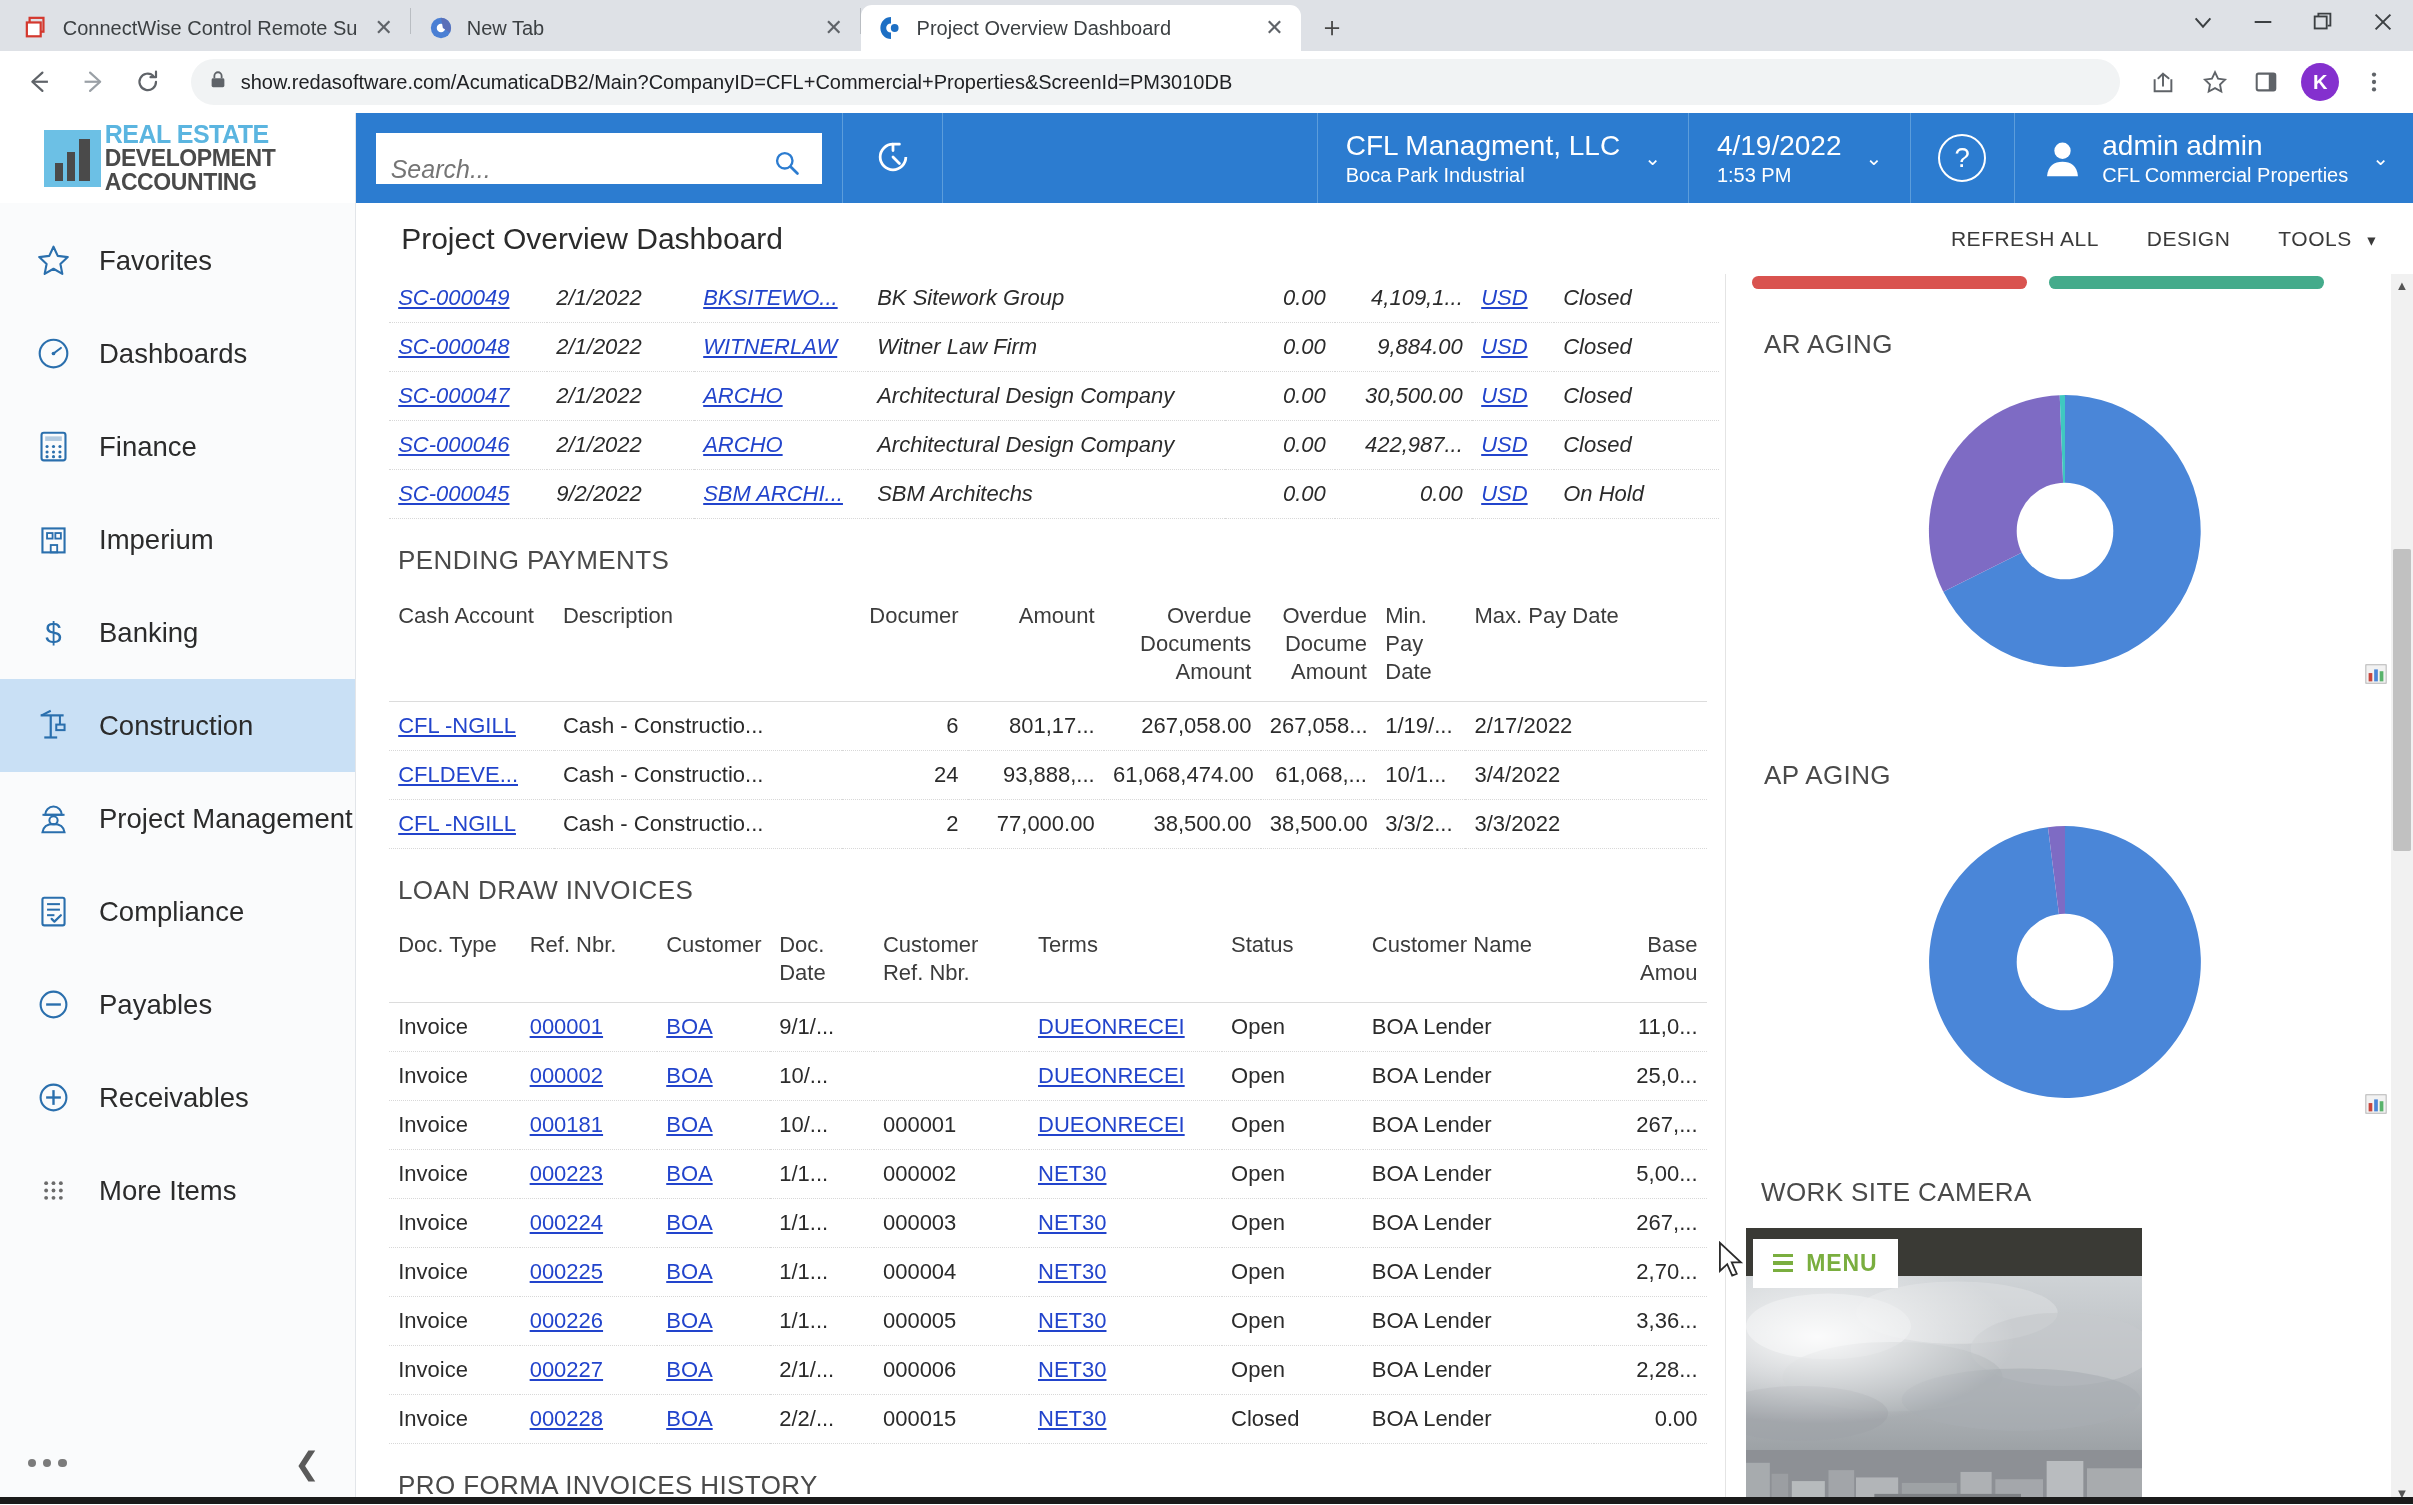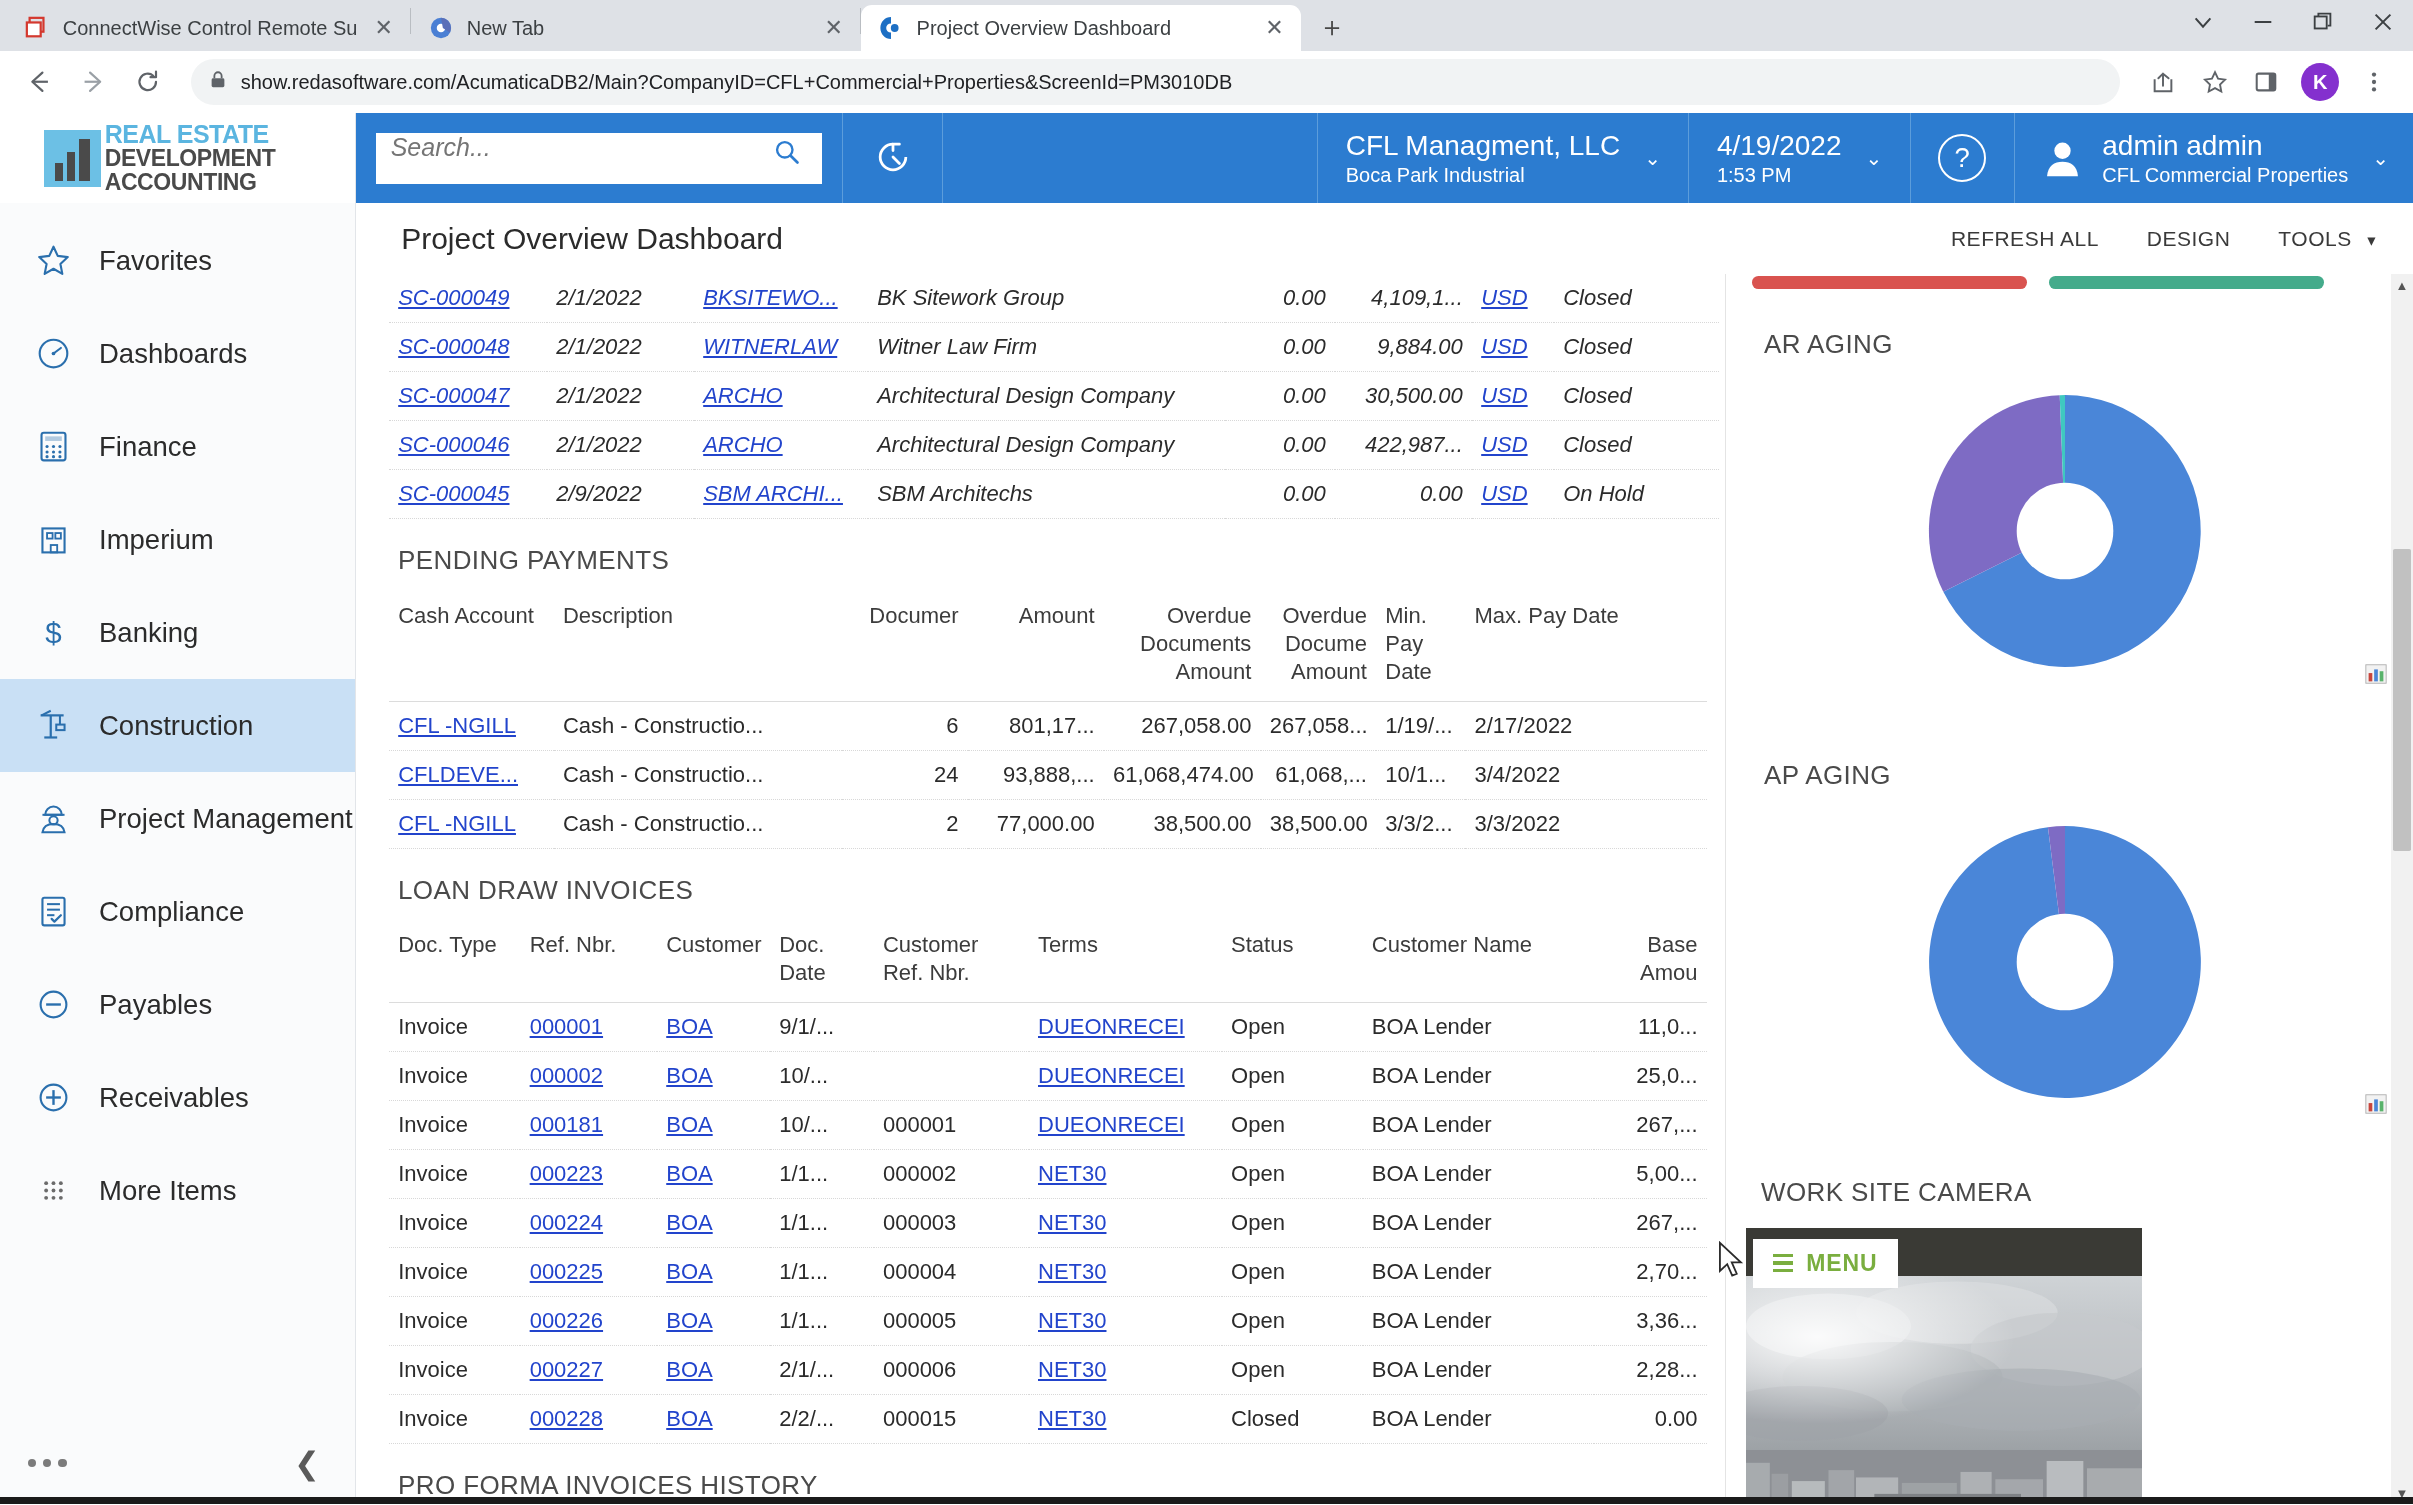--- a/index.html
+++ b/index.html
@@ -79,21 +79,21 @@
   .dots3 { display:flex; gap:7.3px; }
   .dots3 i { width:8.2px; height:8.2px; border-radius:50%; background:#7b7b7b; display:block; }
   .collapse-btn { color:#5a5a5a; font-size: 31px; line-height: 1; }
 
   
   #maincol { flex: 1; display: flex; flex-direction: column; min-width: 0; }
 
   
   #topbar { height: 90px; background: #2c7cd0; display: flex; align-items: stretch; color:#fff; }
   .tb-search { width: 486px; display:flex; align-items:center; padding: 0 20px; }
-  .search-wrap { flex:1; height: 51px; background:#fff; display:flex; align-items:flex-start; padding: 0 14.7px; }
+  .search-wrap { flex:1; height: 51px; background:#fff; display:flex; align-items:flex-end; padding: 0 14.7px; }
   .search-input { flex:1; border:none; outline:none; font-size: 25px; color:#7b7b7b; font-family:"Liberation Sans",sans-serif; font-style: italic; background: transparent; }
   .search-btn { width:40px; height:40px; display:flex; align-items:center; justify-content:center; color:#2c7cd0; }
   .tb-cell { display:flex; align-items:center; padding: 0 27.5px; border-left: 0.9px solid #5c9ddb; }
   .tb-cell.plain { border-left: 0.9px solid #5c9ddb; border-right: 0.9px solid #5c9ddb; }
   .tb-spacer { flex:1; }
   .tb-two { line-height: 1.25; }
   .tb-l1 { font-size: 28px; }
   .tb-l2 { font-size: 20px; }
   .caret { margin-left: 24px; font-size: 20px; }
   .help-circle { width:48px; height:48px; border: 2.7px solid #fff; border-radius: 50%; display:flex; align-items:center; justify-content:center; font-size: 27.5px; }
@@ -575,21 +575,21 @@
                 <td>2/1/2022</td>
                 <td><span class="lnk">ARCHO</span></td>
                 <td>Architectural Design Company</td>
                 <td class="num">0.00</td>
                 <td class="num">422,987...</td>
                 <td><span class="lnk">USD</span></td>
                 <td>Closed</td>
               </tr>
               <tr>
                 <td><span class="lnk">SC-000045</span></td>
-                <td>2/9/2022</td>
+                <td>9/2/2022</td>
                 <td><span class="lnk">SBM ARCHI...</span></td>
                 <td>SBM Architechs</td>
                 <td class="num">0.00</td>
                 <td class="num">0.00</td>
                 <td><span class="lnk">USD</span></td>
                 <td>On Hold</td>
               </tr>
             </tbody>
           </table>
         </div>

